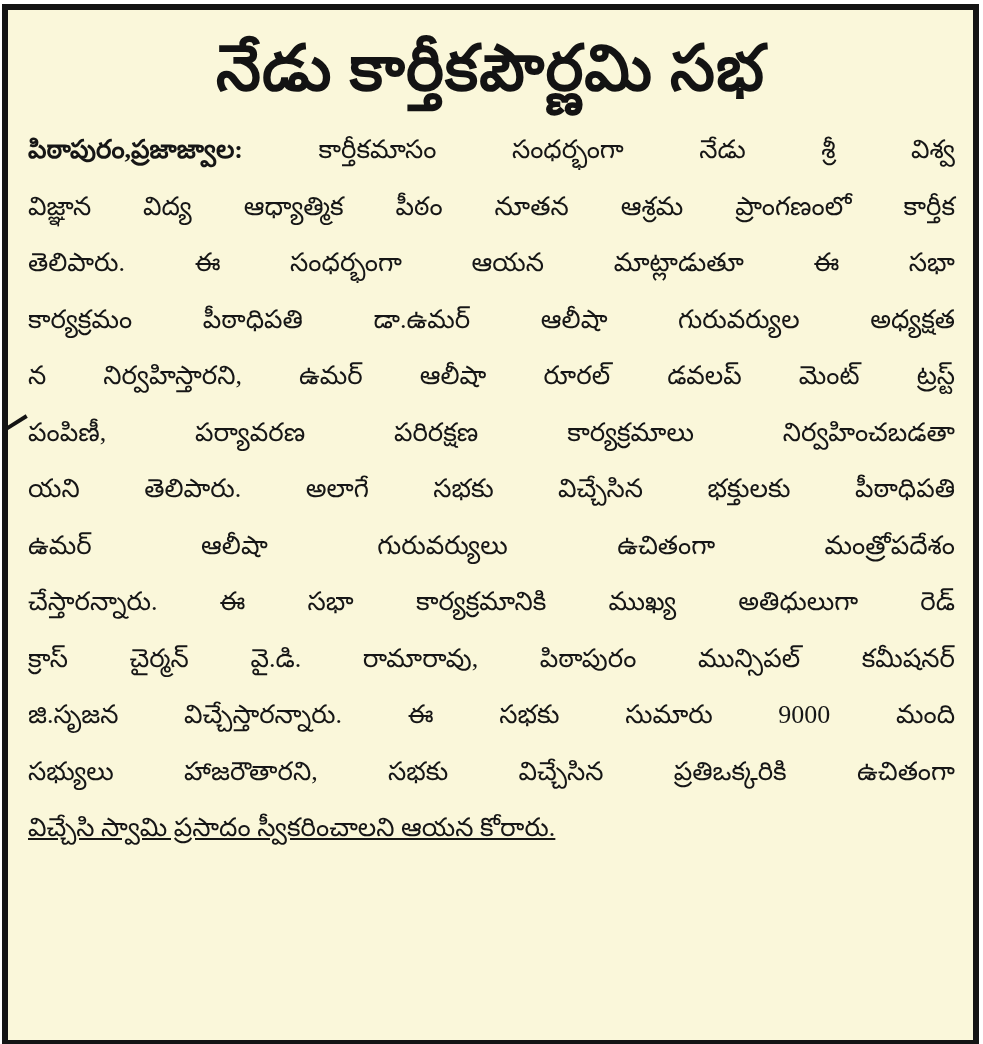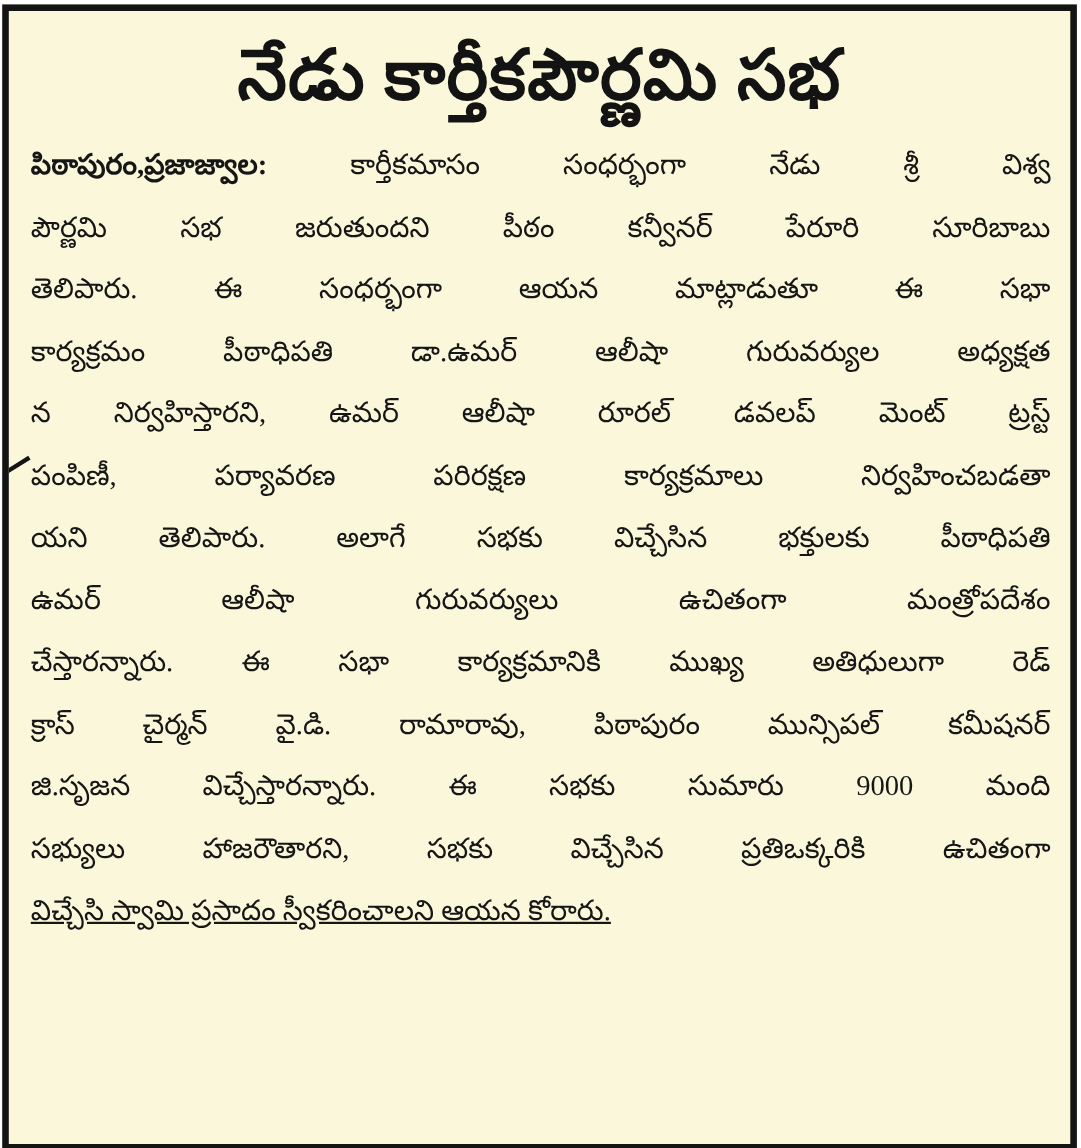--- a/index.html
+++ b/index.html
@@ -76,21 +76,21 @@
 <div class="page">
   <div class="frame">
 
     <h1 class="headline">నేడు కార్తీకపౌర్ణమి సభ</h1>
 
     <div class="article-body">
       <div class="aline">
         <span class="dateline">పిఠాపురం,ప్రజాజ్వాల:</span>
         <span>కార్తీకమాసం సంధర్భంగా నేడు శ్రీ విశ్వ</span>
       </div>
-      <div class="aline">పౌర్ణమి సభ జరుతుందని పీఠం కన్వీనర్ పేరూరి సూరిబాబు</div>
+      <div class="aline">విజ్ఞాన విద్య ఆధ్యాత్మిక పీఠం నూతన ఆశ్రమ ప్రాంగణంలో కార్తీక</div>
       <div class="aline">తెలిపారు. ఈ సంధర్భంగా ఆయన మాట్లాడుతూ ఈ సభా</div>
       <div class="aline">కార్యక్రమం పీఠాధిపతి డా.ఉమర్ ఆలీషా గురువర్యుల అధ్యక్షత</div>
       <div class="aline">న నిర్వహిస్తారని, ఉమర్ ఆలీషా రూరల్ డవలప్ మెంట్ ట్రస్ట్</div>
       <div class="aline">పంపిణీ, పర్యావరణ పరిరక్షణ కార్యక్రమాలు నిర్వహించబడతా</div>
       <div class="aline">యని తెలిపారు. అలాగే సభకు విచ్చేసిన భక్తులకు పీఠాధిపతి</div>
       <div class="aline">ఉమర్ ఆలీషా గురువర్యులు ఉచితంగా మంత్రోపదేశం</div>
       <div class="aline">చేస్తారన్నారు. ఈ సభా కార్యక్రమానికి ముఖ్య అతిధులుగా రెడ్</div>
       <div class="aline">క్రాస్ చైర్మన్ వై.డి. రామారావు, పిఠాపురం మున్సిపల్ కమీషనర్</div>
       <div class="aline">జి.సృజన విచ్చేస్తారన్నారు. ఈ సభకు సుమారు 9000 మంది</div>
       <div class="aline">సభ్యులు హాజరౌతారని, సభకు విచ్చేసిన ప్రతిఒక్కరికి ఉచితంగా</div>

